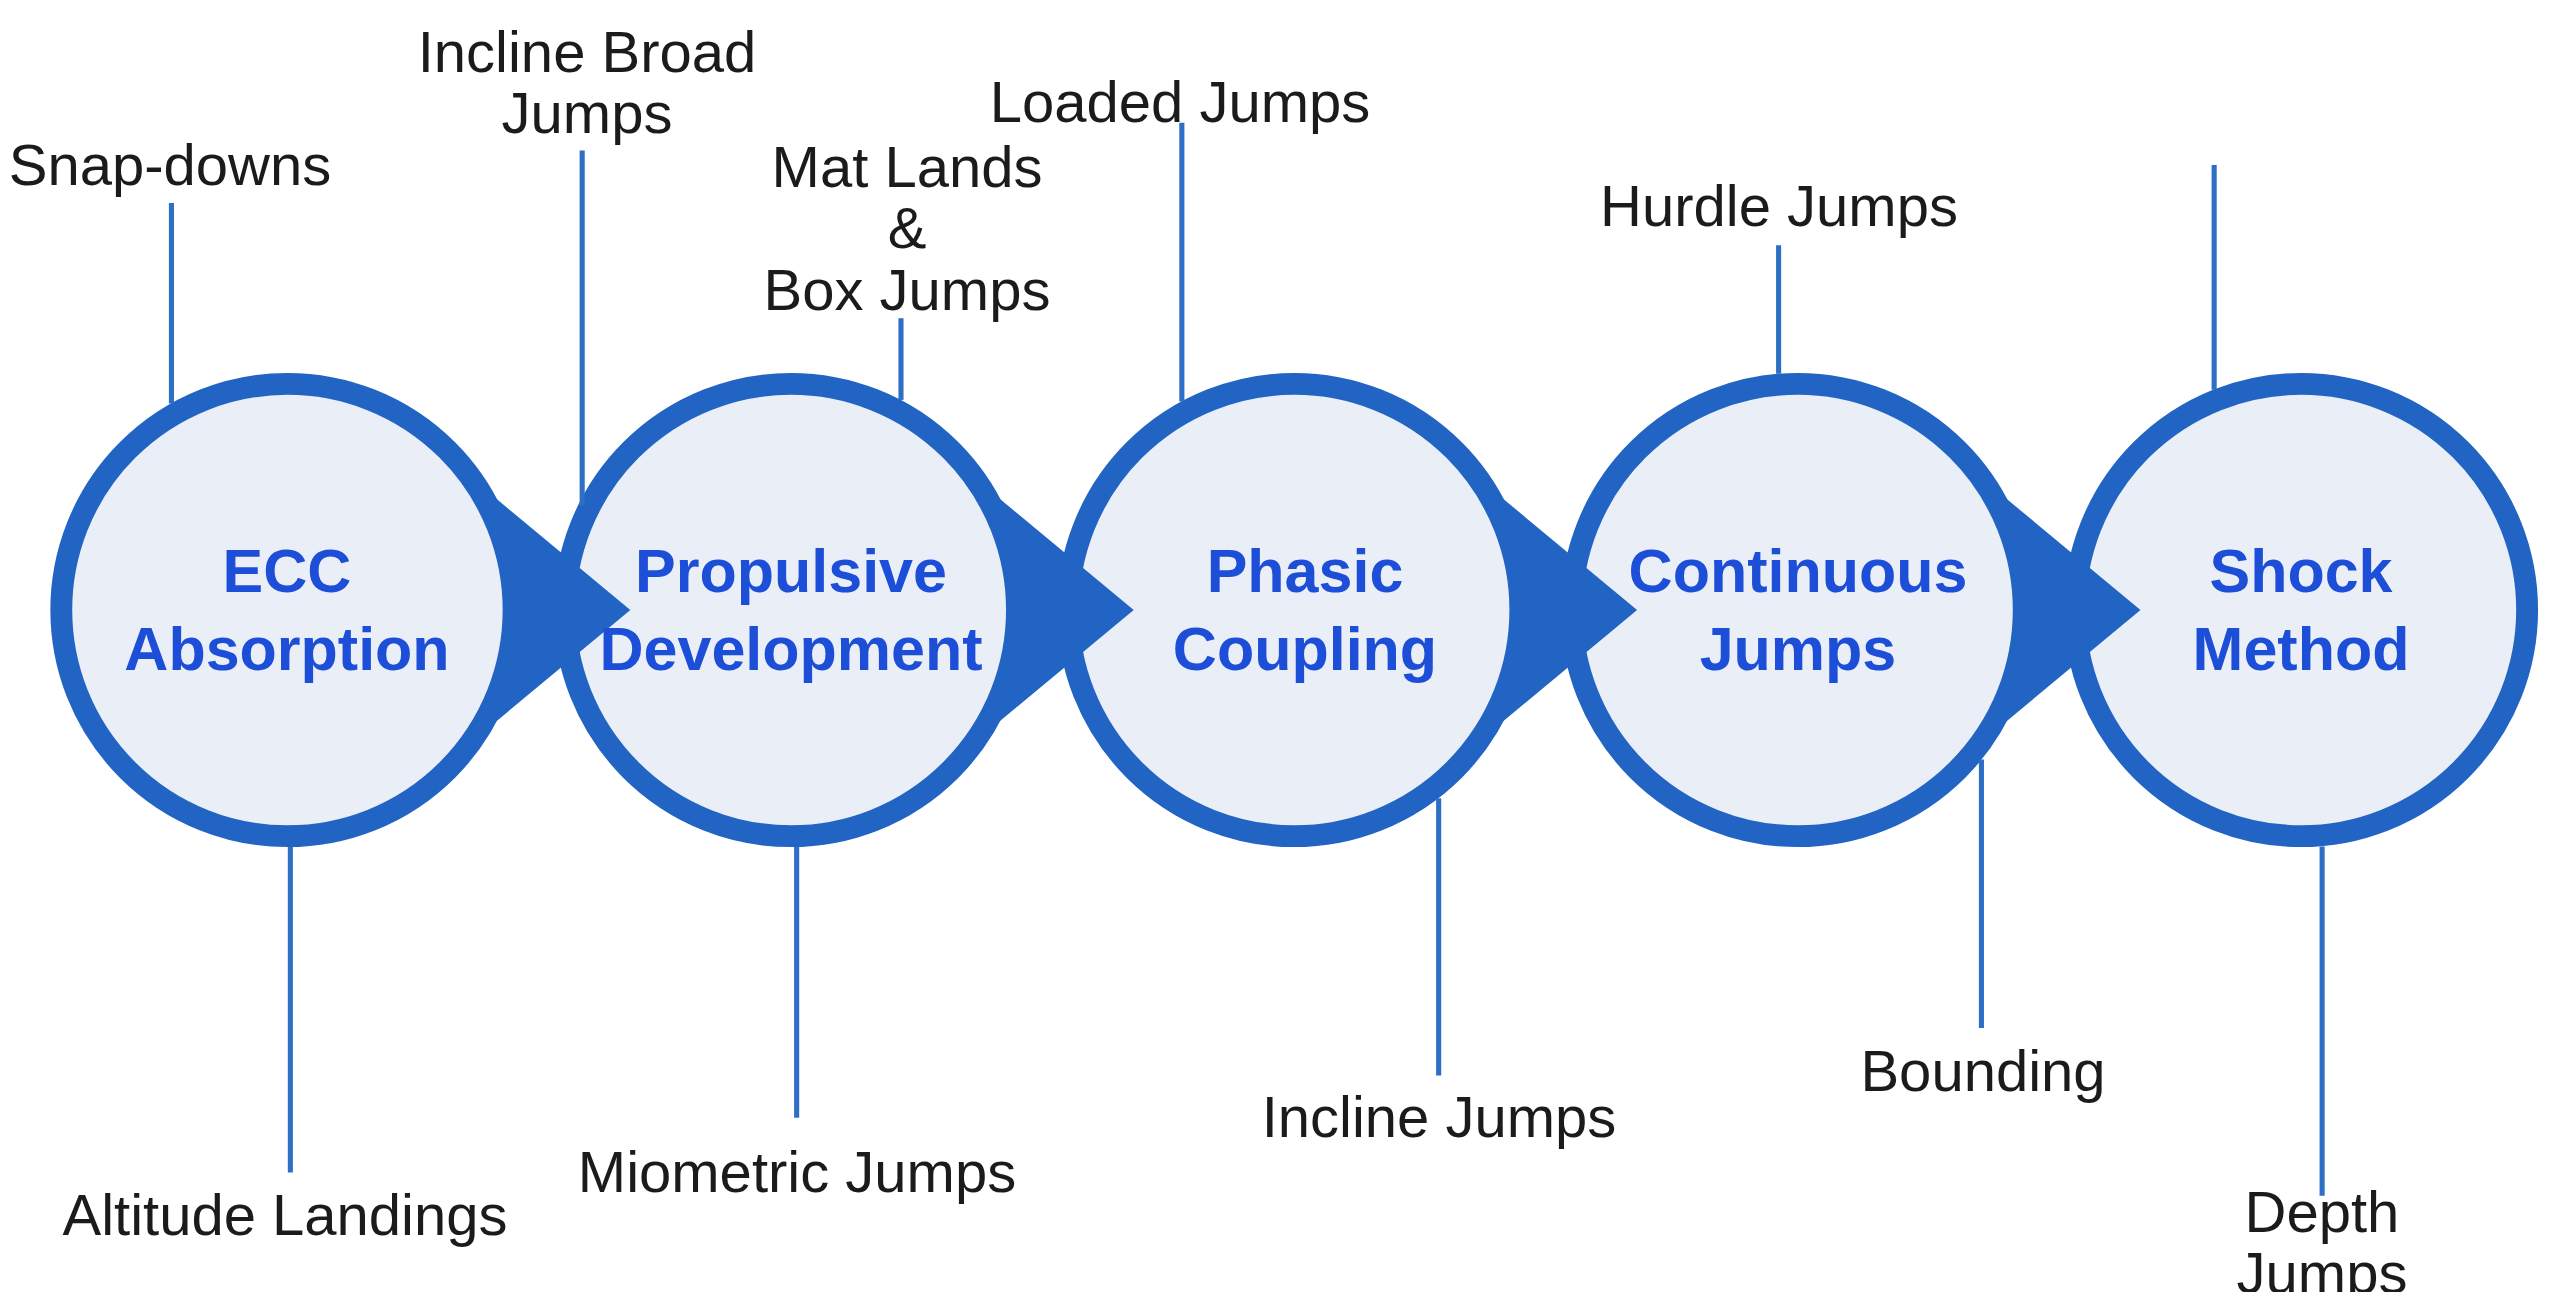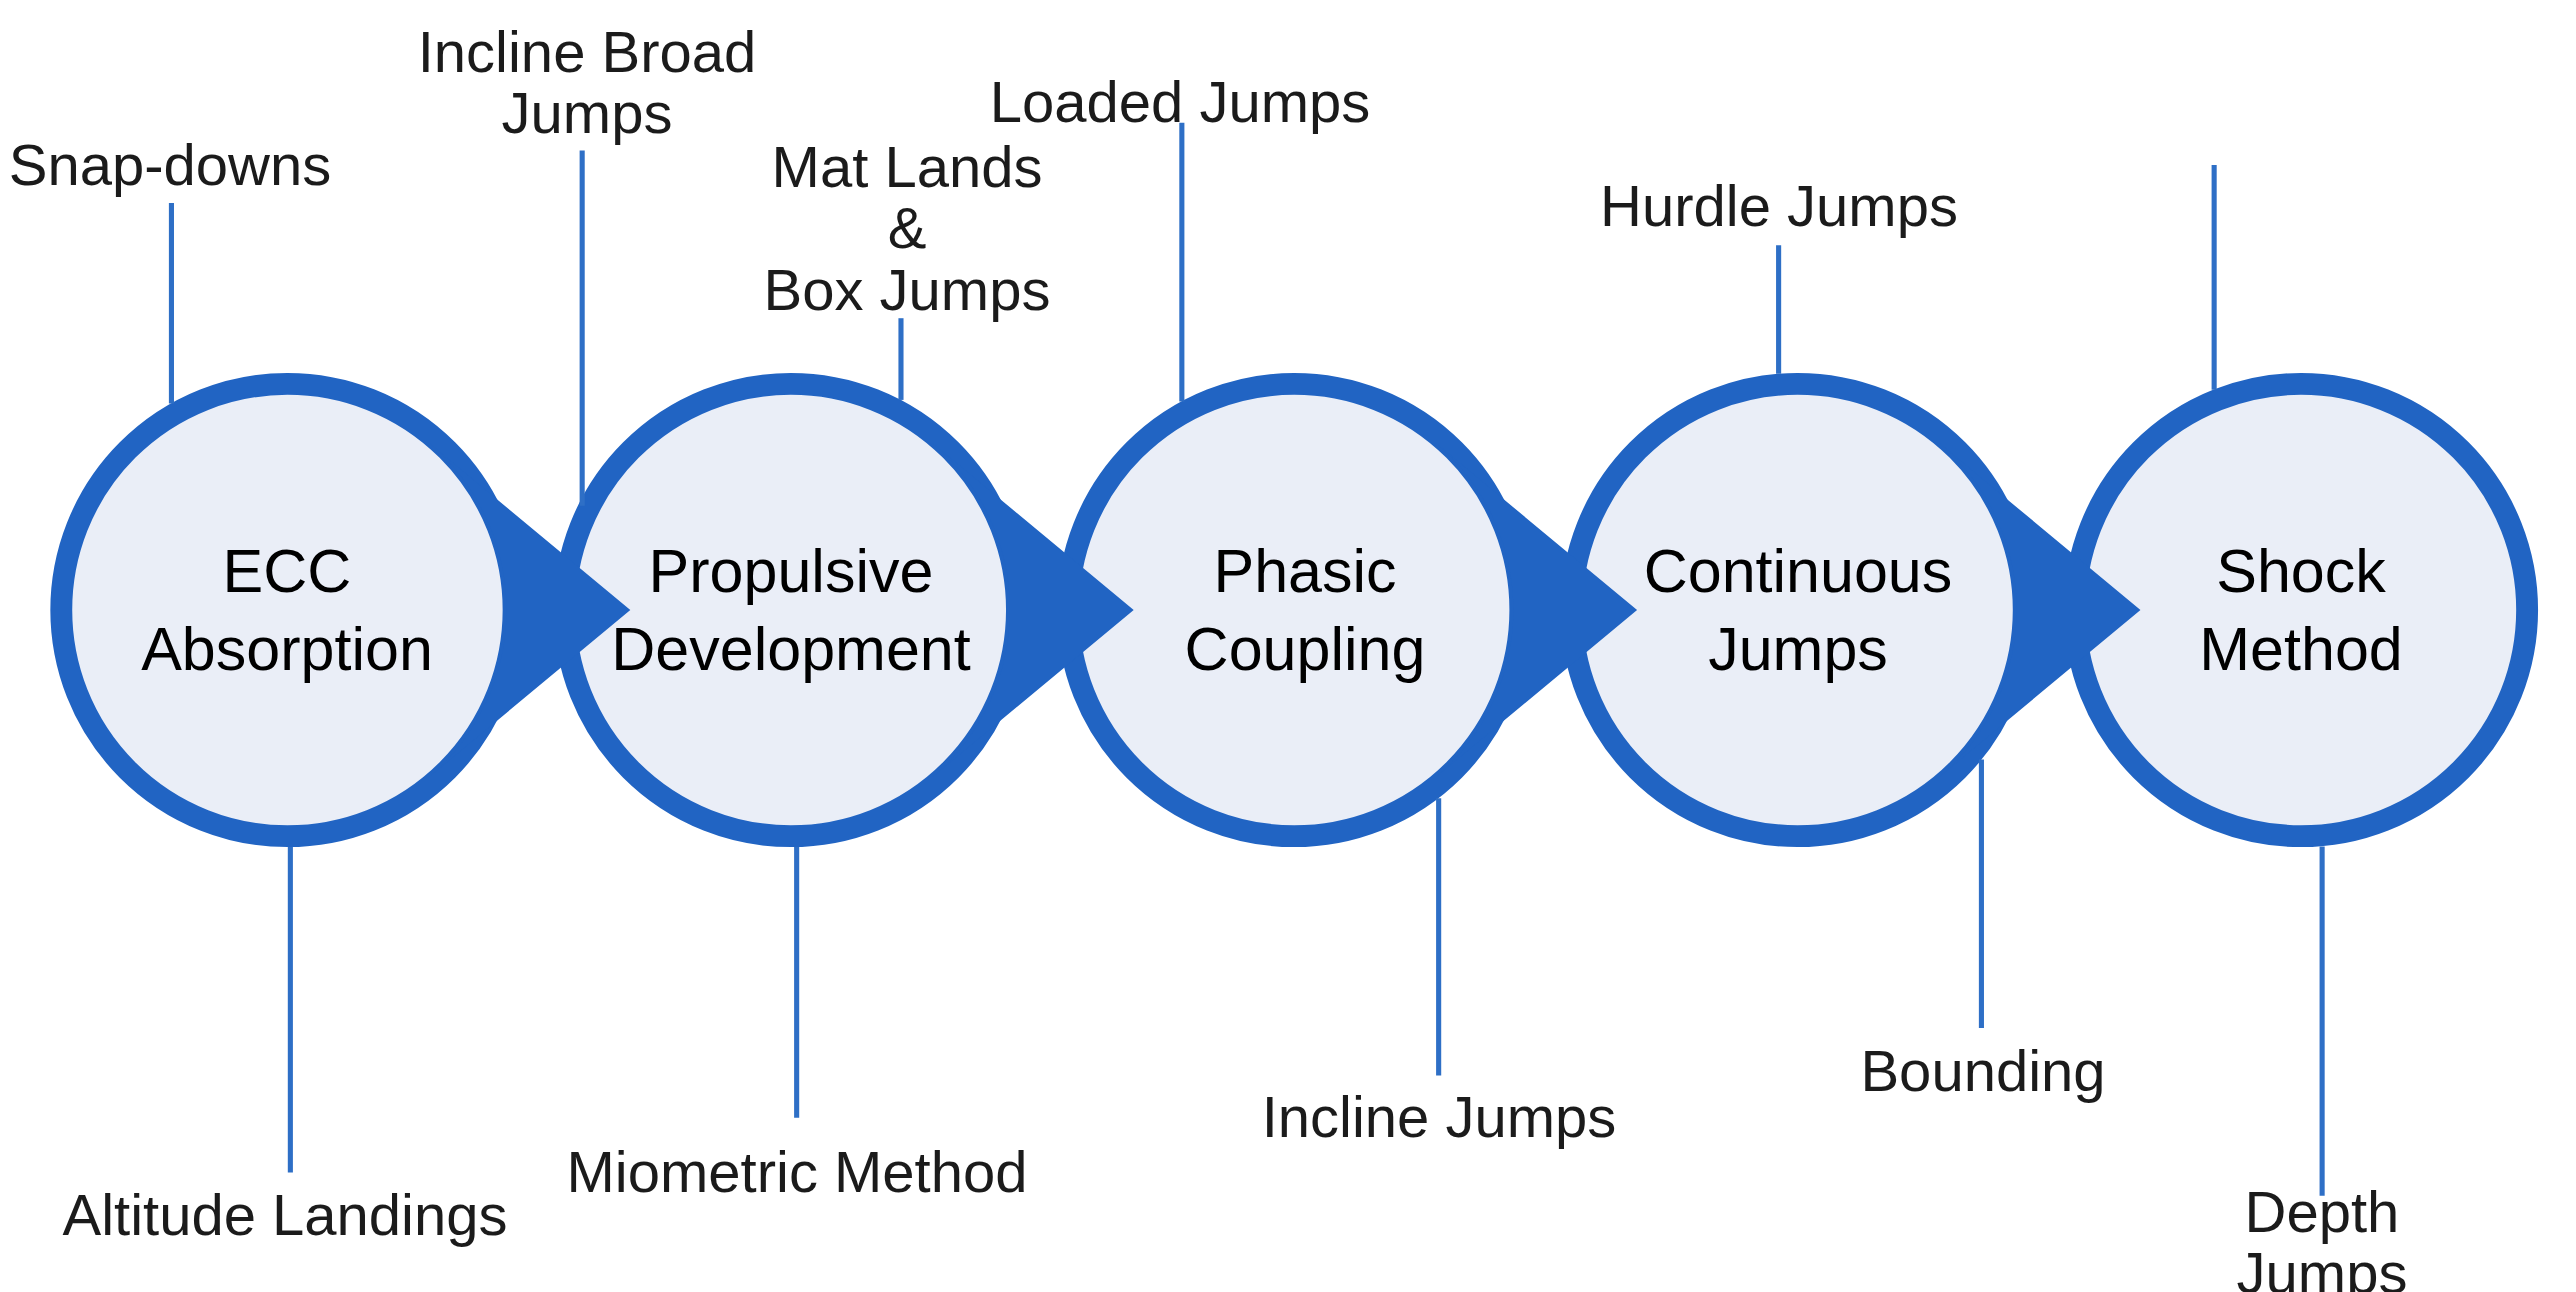--- a/index.html
+++ b/index.html
@@ -28,24 +28,24 @@
     color: #1b1b1b;
     font-size: 58px;
     line-height: 1.06;
     font-weight: 400;
   }
   .stage-label {
     position: absolute;
     transform: translate(-50%, -50%);
     text-align: center;
     white-space: pre-line;
-    color: #000000;
+    color: #1d4ed8;
     font-size: 61px;
     line-height: 1.28;
-    font-weight: 400;
+    font-weight: 700;
   }
 </style>
 </head>
 <body>
 
 <div id="canvas">
 
   <svg id="diagram-svg" width="2576" height="1293" viewBox="0 0 3531 1772">
 
     <circle cx="394" cy="836" r="310" fill="#eaeef7" stroke="#2164c3" stroke-width="30"></circle>
@@ -87,19 +87,19 @@
   <div class="label" style="left:170px;  top:165px;">Snap-downs</div>
   <div class="label" style="left:587px;  top:82px;">Incline Broad
 Jumps</div>
   <div class="label" style="left:899px; top:228px;margin-left:8px;">Mat Lands
 &amp;
 Box Jumps</div>
   <div class="label" style="left:1180px; top:83px;margin-top:19px;">Loaded Jumps</div>
   <div class="label" style="left:1779px; top:206px;">Hurdle Jumps</div>
 
   <div class="label" style="left:285px;  top:1215px;">Altitude Landings</div>
-  <div class="label" style="left:797px; top:1172px;">Miometric Method</div>
+  <div class="label" style="left:797px; top:1172px;">Miometric Jumps</div>
   <div class="label" style="left:1439px; top:1117px;">Incline Jumps</div>
   <div class="label" style="left:1983px; top:1071px;">Bounding</div>
   <div class="label" style="left:2322px; top:1242px;">Depth Jumps</div>
 
 </div>
 
 
 </body></html>

